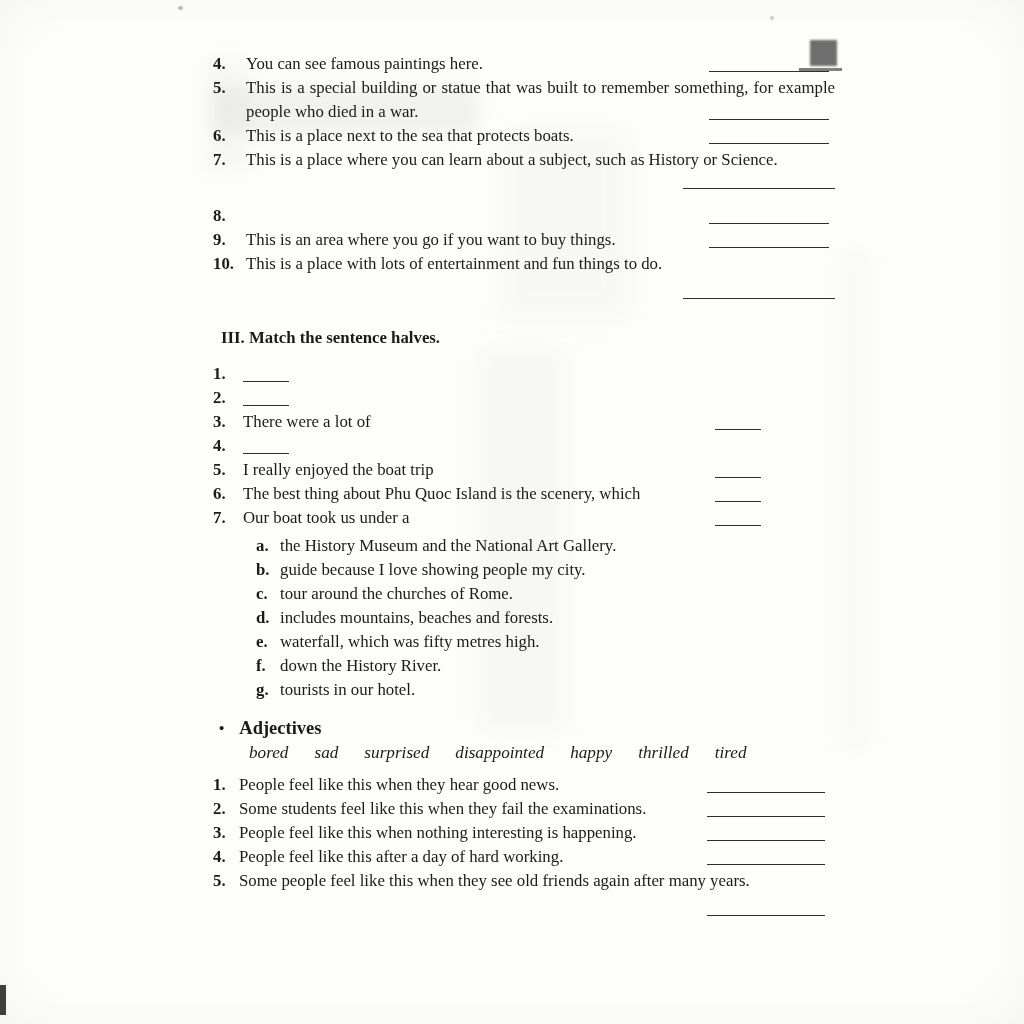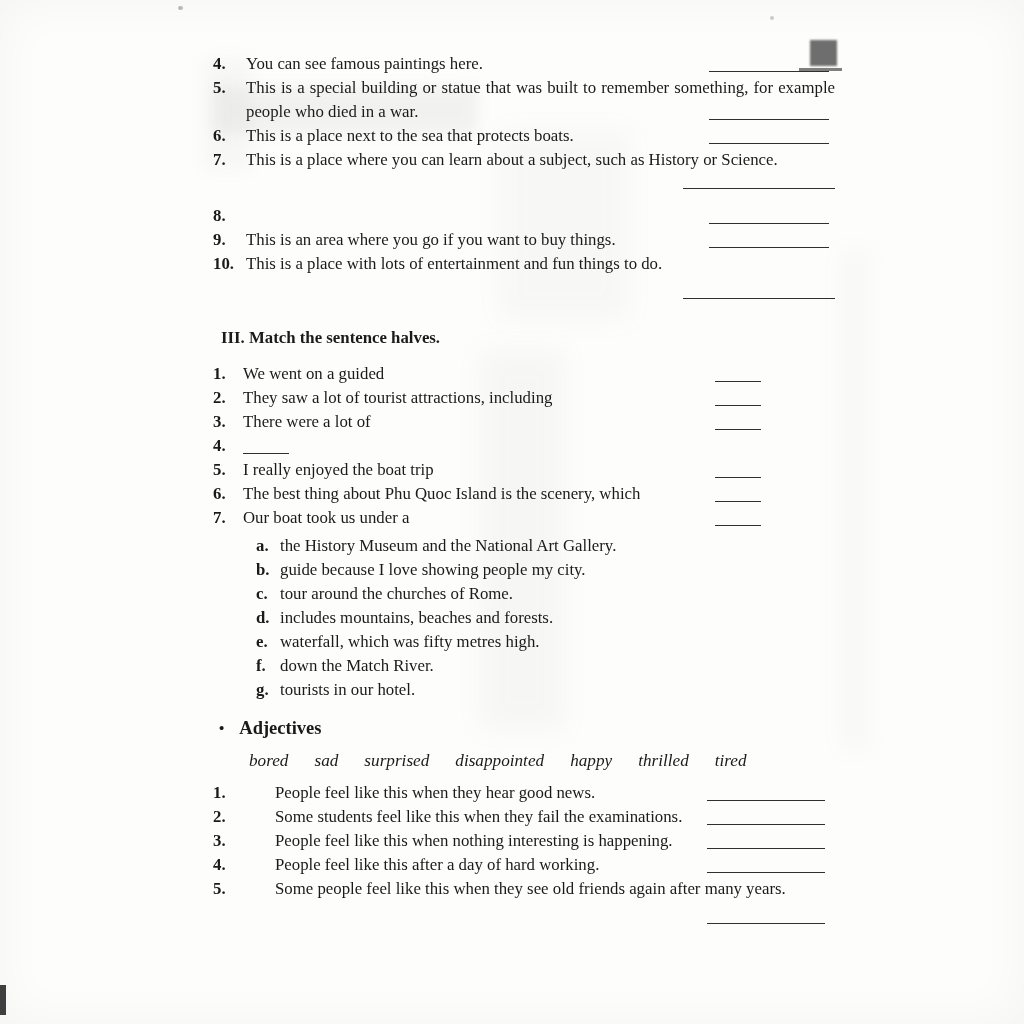--- a/index.html
+++ b/index.html
@@ -47,24 +47,24 @@
     border-bottom: 1.4px solid #2f2f2f;
   }
   .options { margin: 4px 0 0 43px; }
   .opt { display: flex; }
   .opt .letter { flex: 0 0 24px; font-weight: bold; }
 
   
   .bullet-head { display: flex; align-items: center; margin-top: 13px; font-weight: bold; font-size: 18.5px; line-height: 26px; }
   .bullet-head .dot { margin: 0 15px 0 6px; font-size: 15px; }
   .iv-title { font-weight: bold; margin-bottom: 6px; }
-  .wordbank { display: flex; gap: 26px; font-style: italic; margin: 8px 0 8px 36px; font-size: 17.2px; }
+  .wordbank { display: flex; gap: 26px; font-style: italic; margin: 0 0 8px 36px; font-size: 17.2px; }
   .a-row { display: flex; width: 612px; }
   .a-row .num { flex: 0 0 26px; font-weight: bold; }
-  .a-row .text { flex: 1; margin-left: 36px; }
+  .a-row .text { flex: 1; }
   .a-row .ablank {
     flex: 0 0 118px; align-self: flex-end;
     margin: 0 0 4px 8px; height: 12px;
     border-bottom: 1.4px solid #2f2f2f;
   }
   .blank-row .bl.short { width: 118px; }
   .a-row-wrap { width: 612px; }
 
   .footer { position: absolute; left: 215px; top: 1024px; font-size: 15px; }
   .footer .pn { font-weight: bold; font-size: 18px; }
@@ -153,26 +153,24 @@
       <div class="body">
         <span>This is a place with lots of entertainment and fun things to do.</span>
       </div>
     </div>
     <div class="blank-row gap"><span class="bl"></span></div>
 
     <div class="sec-title">III. Match the sentence halves.</div>
 
     <div class="m-row">
       <span class="num">1.</span>
-      <span class="stem">We went on a guided</span>
       <span class="mblank"></span>
     </div>
     <div class="m-row">
       <span class="num">2.</span>
-      <span class="stem">They saw a lot of tourist attractions, including</span>
       <span class="mblank"></span>
     </div>
     <div class="m-row">
       <span class="num">3.</span>
       <span class="stem">There were a lot of</span>
       <span class="mblank"></span>
     </div>
     <div class="m-row">
       <span class="num">4.</span>
       <span class="mblank"></span>
@@ -209,21 +207,21 @@
       <div class="opt">
         <span class="letter">d.</span>
         <span>includes mountains, beaches and forests.</span>
       </div>
       <div class="opt">
         <span class="letter">e.</span>
         <span>waterfall, which was fifty metres high.</span>
       </div>
       <div class="opt">
         <span class="letter">f.</span>
-        <span>down the Match River.</span>
+        <span>down the History River.</span>
       </div>
       <div class="opt">
         <span class="letter">g.</span>
         <span>tourists in our hotel.</span>
       </div>
     </div>
 
     <div class="bullet-head">
       <span class="dot">•</span>
       <span>Adjectives</span>

